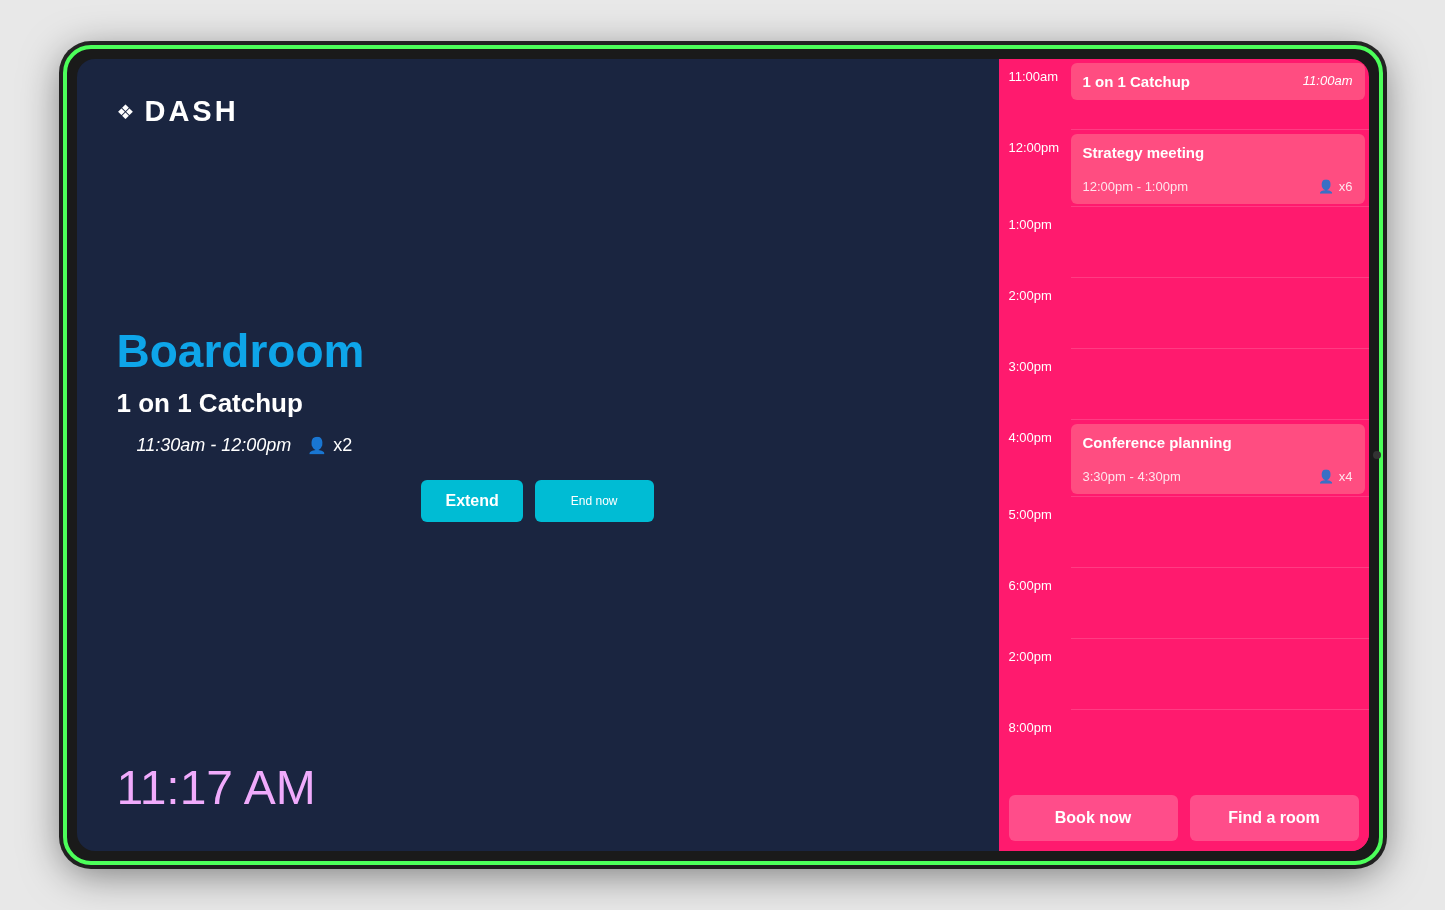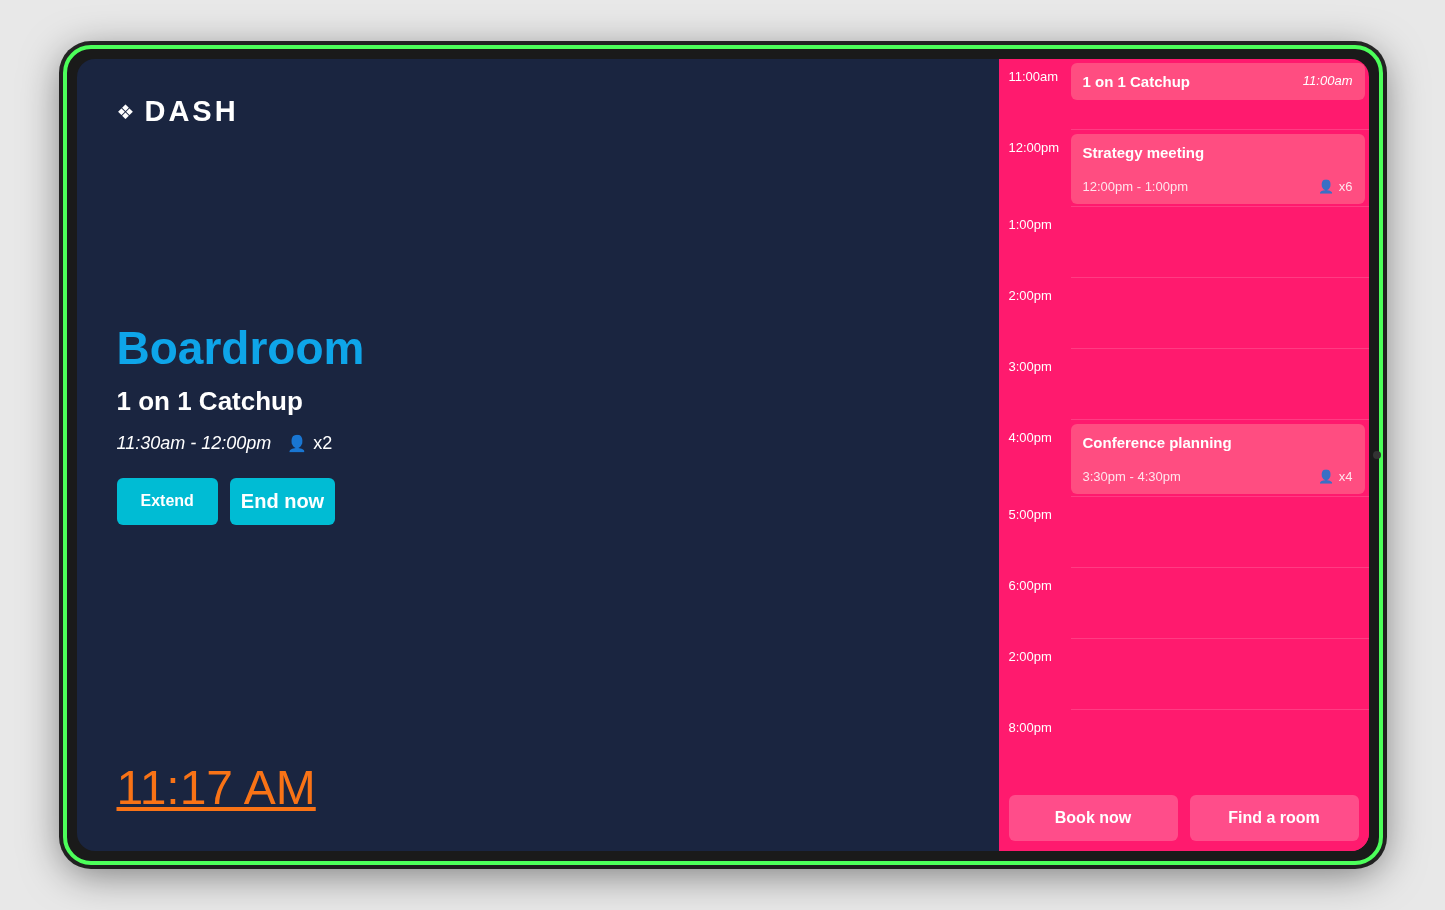--- a/index.html
+++ b/index.html
@@ -83,20 +83,21 @@
       font-size: 26px;
       font-weight: 600;
       margin-bottom: 16px;
     }
 
     .meeting-meta {
       display: flex;
       align-items: center;
       gap: 16px;
       margin-bottom: 24px;
+      margin-left: 20px;
     }
 
     .meeting-time {
       color: #ffffff;
       font-size: 18px;
       font-style: italic;
       font-weight: 300;
     }
 
     .attendees {
@@ -107,50 +108,50 @@
       font-size: 18px;
     }
 
     .person-icon {
       font-size: 16px;
     }
 
     .action-buttons {
       display: flex;
       gap: 12px;
+      justify-content: center;
     }
 
     .btn-extend {
       background: #00bcd4;
       color: #ffffff;
       border: none;
       padding: 12px 24px;
       border-radius: 6px;
       font-size: 16px;
       font-weight: 600;
       cursor: pointer;
     }
 
     .btn-end-now {
       background: #00bcd4;
       color: #ffffff;
       border: none;
-      padding: 12px 11px;
+      padding: 12px 36px;
       border-radius: 6px;
-      font-size: 20px;
-      font-weight: 700;
+      font-size: 12px;
+      font-weight: 400;
       cursor: pointer;
     }
 
     .current-time {
-      color: #f97316;
+      color: #f0abfc;
       font-size: 48px;
       font-weight: 300;
       margin-top: auto;
-      text-decoration: underline;
     }
 
     
     .right-panel {
       width: 370px;
       background: #ff1a6e;
       display: flex;
       flex-direction: column;
     }
 

